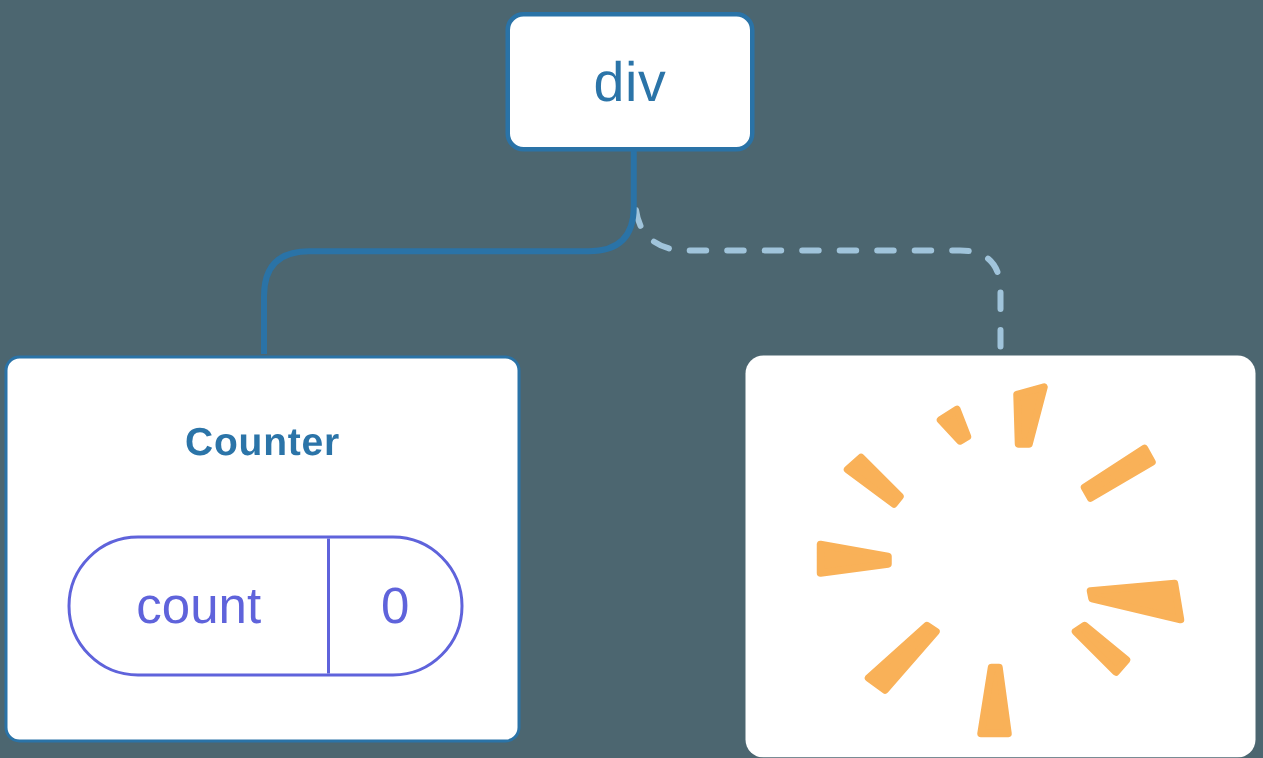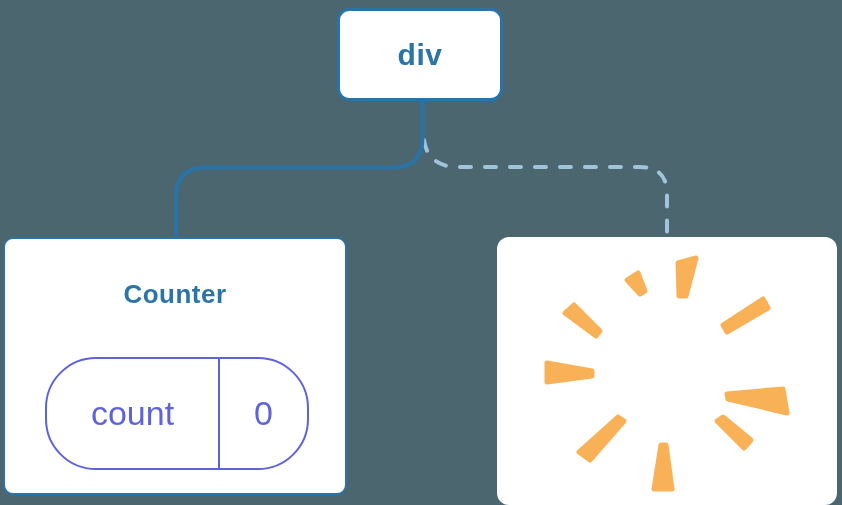--- a/index.html
+++ b/index.html
@@ -39,22 +39,22 @@
     background: var(--card-bg, #fff);
     border: 3px solid var(--node-border, #2A73A7);
     border-radius: 12px;
     box-sizing: border-box;
     display: flex;
     align-items: center;
     justify-content: center;
   }
   .node-root-label {
     color: var(--node-text, #2B74A8);
-    font-size: 30px;
-    font-weight: 700;
+    font-size: 37px;
+    font-weight: 400;
     letter-spacing: 0.5px;
   }
   .card-counter {
     position: absolute;
     left: 3px; top: 237px;
     width: 344px; height: 258px;
     background: var(--card-bg, #fff);
     border: 2px solid var(--node-border, #2A73A7);
     border-radius: 10px;
     box-sizing: border-box;
@@ -63,21 +63,21 @@
     margin-top: 40px;
     text-align: center;
     color: var(--node-text, #2B74A8);
     font-size: 26px;
     font-weight: 600;
     letter-spacing: 0.5px;
   }
   .state-pill {
     position: absolute;
     left: 40px; top: 118px;
-    width: 264px; height: 113px;
+    width: 264px; height: 94px;
     border: 2px solid var(--state-accent, #5F63DB);
     border-radius: 51px;
     box-sizing: border-box;
     display: flex;
     align-items: stretch;
     background: var(--card-bg, #fff);
     color: var(--state-accent, #5F63DB);
     font-size: 34px;
   }
   .state-pill-key {

